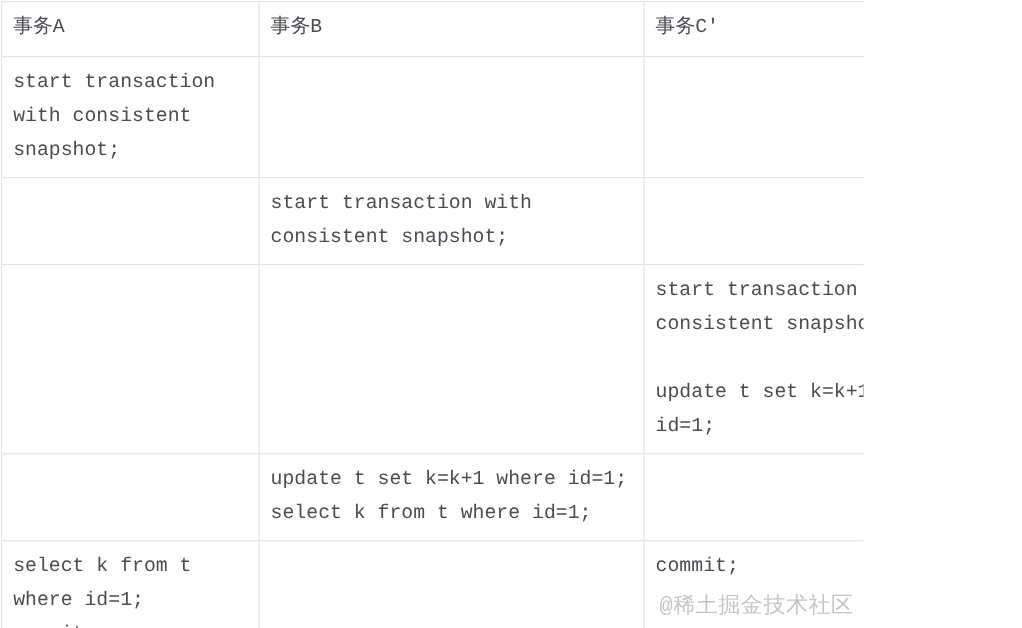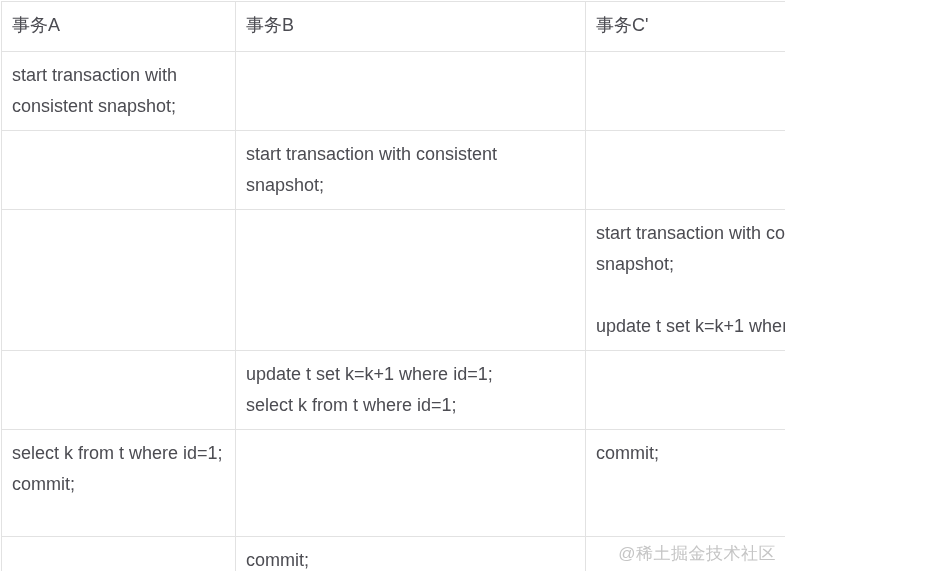--- a/index.html
+++ b/index.html
@@ -8,21 +8,21 @@
     --text: #4c4c52;
     --watermark: #c5c5c5;
   }
   * { margin: 0; padding: 0; box-sizing: border-box; }
   html, body { background: var(--bg); }
   .page {
     position: relative;
     width: 785px;
     height: 571px;
     background: var(--bg);
-    font-family: Liberation Sans, sans-serif;
+    font-family: Liberation Mono, monospace;
     color: var(--text);
     overflow: hidden;
   }
   table.tx-table {
     position: absolute;
     left: 1px;
     top: 1px;
     width: 924px;
     border-collapse: collapse;
     table-layout: fixed;
@@ -36,21 +36,21 @@
     font-weight: normal;
     line-height: 31px;
     color: var(--text);
     white-space: pre-line;
     overflow: hidden;
   }
   .watermark {
     position: absolute;
     right: 9px;
     bottom: 9px;
-    font-size: 17px;
+    font-size: 20px;
     line-height: 1;
     color: var(--watermark);
     letter-spacing: 0.5px;
   }
 </style>
 </head>
 <body>
 
 <div class="page">
   <table class="tx-table">

